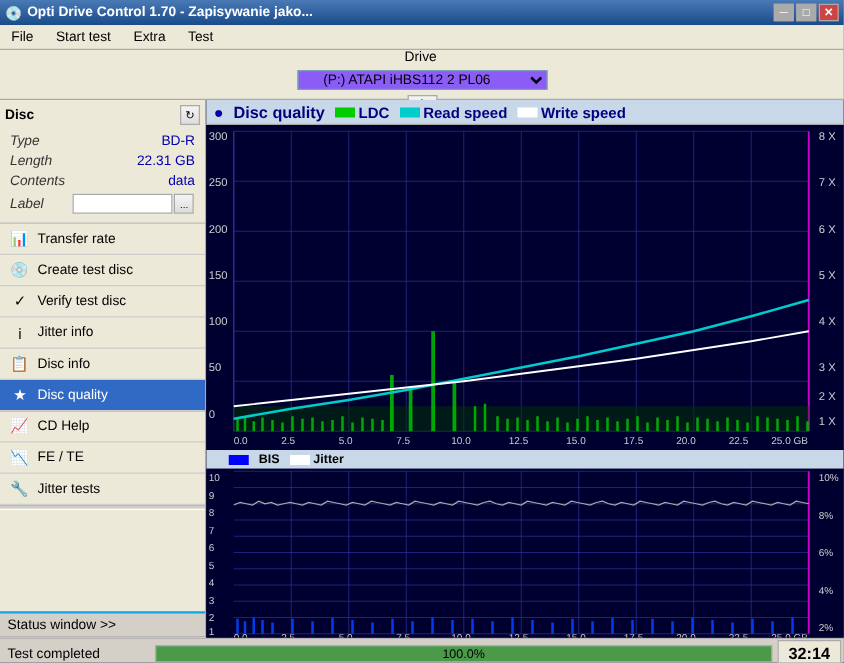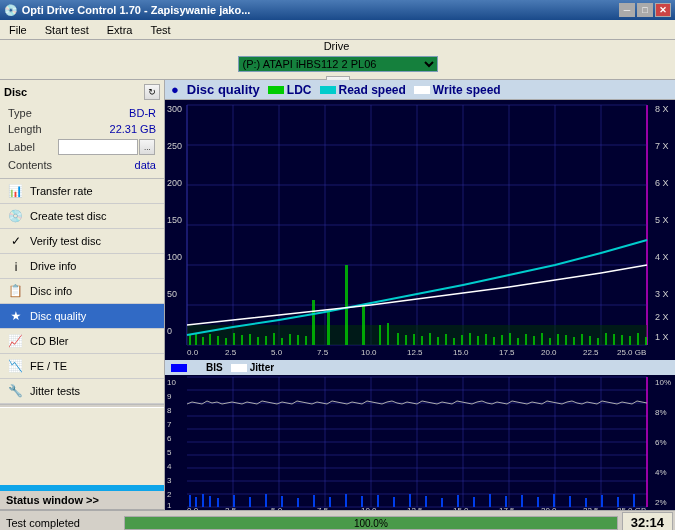--- a/index.html
+++ b/index.html
@@ -17,49 +17,49 @@
     
     .menu-bar { background: #ece9d8; border-bottom: 1px solid #aaa; height: 20px; display: flex; align-items: center; padding: 0 4px; gap: 8px; font-size: 11px; }
     .menu-item { padding: 1px 5px; cursor: pointer; }
 
     
     .main { display: flex; height: calc(530px - 60px - 40px); }
 
     
     .toolbar { background: #ece9d8; border-bottom: 1px solid #aaa; height: 40px; display: flex; align-items: center; padding: 0 6px; gap: 4px; flex-direction: column; }
     .toolbar-label { font-size: 11px; margin-right: 2px; }
-    .drive-select { font-size: 11px; height: 22px; width: 200px; border: 1px solid #7f9db9; background: #15803d; padding: 0 0; }
+    .drive-select { font-size: 11px; height: 22px; width: 200px; border: 1px solid #7f9db9; background: #8b5cf6; padding: 0 16px; }
     .toolbar-btn { width: 24px; height: 22px; border: 1px solid #aaa; background: linear-gradient(to bottom, #f5f5f5, #ddd); cursor: pointer; display: flex; align-items: center; justify-content: center; font-size: 10px; }
     .speed-label { margin-left: 8px; font-size: 11px; font-weight: bold; }
     .speed-select { font-size: 11px; height: 22px; width: 60px; border: 1px solid #7f9db9; background: white; }
     .spacer { flex: 1; }
     .toolbar-icon-btn { width: 28px; height: 26px; border: 1px solid #aaa; background: linear-gradient(to bottom, #f5f5f5, #ddd); cursor: pointer; display: flex; align-items: center; justify-content: center; font-size: 14px; }
 
     
     .sidebar { width: 165px; background: #ece9d8; border-right: 1px solid #aaa; display: flex; flex-direction: column; overflow-y: auto; }
     .disc-section { padding: 4px; border-bottom: 1px solid #bbb; }
     .disc-header { display: flex; align-items: center; justify-content: space-between; margin-bottom: 4px; }
     .disc-title { font-weight: bold; font-size: 11px; }
     .disc-refresh { width: 16px; height: 16px; border: 1px solid #aaa; background: linear-gradient(to bottom, #f5f5f5, #ddd); cursor: pointer; display: flex; align-items: center; justify-content: center; font-size: 9px; }
     .disc-table { width: 100%; font-size: 11px; }
     .disc-table td { padding: 1px 2px; }
-    .disc-table .label { color: #333; }
+    .disc-table .label { color: #333; font-style: italic; }
     .disc-table .value { color: #00a; text-align: right; }
     .disc-table .value-text { color: #00a; }
     .label-input { width: 80px; height: 16px; border: 1px solid #aaa; font-size: 10px; }
     .label-btn { width: 16px; height: 16px; border: 1px solid #aaa; background: linear-gradient(to bottom, #f5f5f5, #ddd); cursor: pointer; font-size: 8px; }
 
     .nav-item { padding: 4px 8px; cursor: pointer; display: flex; align-items: center; gap: 6px; font-size: 11px; border-bottom: 1px solid #ccc; }
     .nav-item.active { background: #316ac5; color: white; }
     .nav-icon { width: 16px; height: 16px; display: flex; align-items: center; justify-content: center; font-size: 12px; }
 
     .section-divider { height: 4px; background: #d4d0c8; border-top: 1px solid #bbb; border-bottom: 1px solid #fff; }
 
     
-    .status-section { margin-top: auto; border-top: 6px solid #0ea5e9; font-weight: bold; }
+    .status-section { margin-top: auto; border-top: 2px solid #0ea5e9; }
     .status-header { background: #d4d0c8; padding: 3px 6px; font-size: 11px; cursor: pointer; border-bottom: 1px solid #aaa; }
 
     
     .content { flex: 1; display: flex; flex-direction: column; background: #1a1a2e; overflow: hidden; }
 
     
     .chart-header { background: #c8d8e8; padding: 2px 6px; display: flex; align-items: center; gap: 8px; font-size: 11px; font-weight: bold; color: #000080; border-bottom: 1px solid #aaa; }
     .chart-header .title { font-weight: bold; font-size: 13px; color: #000080; }
     .legend-item { display: flex; align-items: center; gap: 3px; font-size: 12px; }
     .legend-color { width: 16px; height: 8px; }
@@ -128,61 +128,61 @@
         <tbody>
             <tr>
           <td class="label">Type</td>
           <td class="value">BD-R</td>
         </tr>
         <tr>
           <td class="label">Length</td>
           <td class="value">22.31 GB</td>
         </tr>
         <tr>
+          <td class="label">Contents</td>
+          <td class="value">data</td>
+        </tr>
+        <tr>
           <td class="label">Label</td>
           <td style="display:flex; gap:1px; align-items:center;">
             <input class="label-input" type="text" value="" style="">
             <button class="label-btn">...</button>
           </td>
         </tr>
-        <tr>
-          <td class="label">Contents</td>
-          <td class="value">data</td>
-        </tr>
       </tbody>
         </table>
     </div>
 
     <div class="nav-item">
       <span class="nav-icon">📊</span>
       <span>Transfer rate</span>
     </div>
     <div class="nav-item">
       <span class="nav-icon">💿</span>
       <span>Create test disc</span>
     </div>
     <div class="nav-item">
       <span class="nav-icon">✓</span>
       <span>Verify test disc</span>
     </div>
     <div class="nav-item">
       <span class="nav-icon">ℹ</span>
-      <span>Drive info</span>
+      <span>Jitter info</span>
     </div>
     <div class="nav-item">
       <span class="nav-icon">📋</span>
       <span>Disc info</span>
     </div>
     <div class="nav-item active">
       <span class="nav-icon">★</span>
       <span>Disc quality</span>
     </div>
     <div class="nav-item">
       <span class="nav-icon">📈</span>
-      <span>CD Bler</span>
+      <span>CD Help</span>
     </div>
     <div class="nav-item">
       <span class="nav-icon">📉</span>
       <span>FE / TE</span>
     </div>
     <div class="nav-item">
       <span class="nav-icon">🔧</span>
       <span>Jitter tests</span>
     </div>
 
@@ -337,21 +337,21 @@
         <text x="196" y="255" fill="#cccccc" font-size="8">10.0</text>
         <text x="242" y="255" fill="#cccccc" font-size="8">12.5</text>
         <text x="288" y="255" fill="#cccccc" font-size="8">15.0</text>
         <text x="334" y="255" fill="#cccccc" font-size="8">17.5</text>
         <text x="376" y="255" fill="#cccccc" font-size="8">20.0</text>
         <text x="418" y="255" fill="#cccccc" font-size="8">22.5</text>
         <text x="452" y="255" fill="#cccccc" font-size="8">25.0 GB</text>
       </svg>
 
       <div style="background:#c8d8e8; padding:2px 6px; display:flex; align-items:center; gap:8px; font-size:10px; font-weight:bold;">
-        <div style="display:flex;align-items:center;gap:19px;">
+        <div style="display:flex;align-items:center;gap:8px;margin-left:12px;">
           <div style="width:16px;height:8px;background:#0000ff;"></div>
           <span>BIS</span>
         </div>
         <div style="display:flex;align-items:center;gap:3px;">
           <div style="width:16px;height:8px;background:#ffffff;"></div>
           <span>Jitter</span>
         </div>
       </div>
 
       <svg width="510" height="140" style="background:#000030; display:block;">

